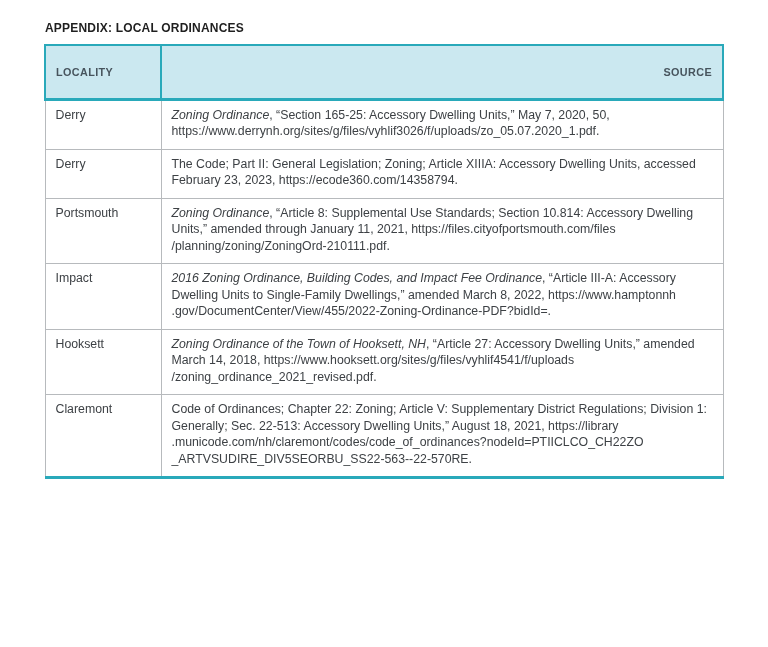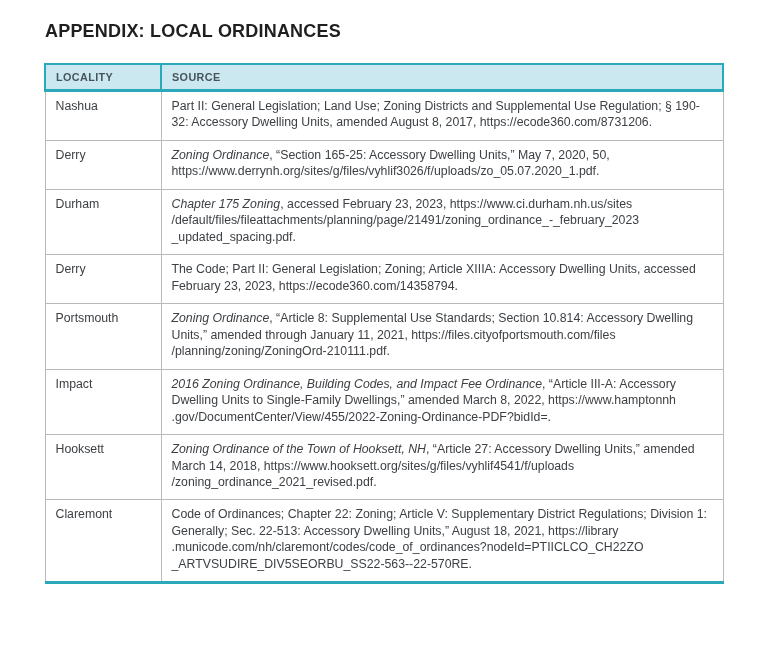--- a/index.html
+++ b/index.html
@@ -12,48 +12,48 @@
     height: 647px;
     font-family: "Liberation Sans", sans-serif;
     color: #3d4145;
     overflow: hidden;
   }
   .page {
     padding: 21px 44px 0 44px;
     box-sizing: border-box;
   }
   .page-title {
-    font-size: 18px;
+    font-size: 12px;
     font-weight: 800;
     letter-spacing: 0.2px;
     color: #1f1f1f;
-    margin: 0 0 21px 1px;
+    margin: 0 0 9px 1px;
   }
   table.ordinances {
     border-collapse: collapse;
     width: 680px;
     table-layout: fixed;
     font-size: 12.3px;
   }
   table.ordinances thead th {
     background: #cbe8f0;
     color: #47545d;
     font-size: 10.8px;
     font-weight: bold;
     letter-spacing: 0.4px;
     border: 2px solid #29a9ba;
     border-bottom-width: 3px;
-    padding: 6px 10px;
+    padding: 20px 10px;
   }
   th.col-locality {
     width: 94px;
     text-align: left;
   }
   th.col-source {
-    text-align: left;
+    text-align: right;
   }
   table.ordinances tbody td {
     border: 1px solid #b7babd;
     vertical-align: top;
     padding: 6px 10px 9px 10px;
     line-height: 1.34;
   }
   table.ordinances tbody tr:last-child td {
     border-bottom: 3px solid #29a9ba;
   }
@@ -71,30 +71,22 @@
   <h1 class="page-title">APPENDIX: LOCAL ORDINANCES</h1>
   <table class="ordinances">
     <thead>
       <tr>
         <th class="col-locality">LOCALITY</th>
         <th class="col-source">SOURCE</th>
       </tr>
     </thead>
     <tbody>
         <tr>
-          <td class="loc">Nashua</td>
-          <td class="src"><span>Part II: General Legislation; Land Use; Zoning Districts and Supplemental Use Regulation; § 190-32: Accessory Dwelling Units, amended August 8, 2017, https://ecode360.com/8731206.</span></td>
-        </tr>
-        <tr>
           <td class="loc">Derry</td>
           <td class="src"><span class="it">Zoning Ordinance</span><span>, “Section 165-25: Accessory Dwelling Units,” May 7, 2020, 50,  https://www.derrynh.org/sites/g/files/vyhlif3026/f/uploads/zo_05.07.2020_1.pdf.</span></td>
-        </tr>
-        <tr>
-          <td class="loc">Durham</td>
-          <td class="src"><span class="it">Chapter 175 Zoning</span><span>, accessed February 23, 2023, https://www.ci.durham.nh.us/sites /default/files/fileattachments/planning/page/21491/zoning_ordinance_-_february_2023 _updated_spacing.pdf.</span></td>
         </tr>
         <tr>
           <td class="loc">Derry</td>
           <td class="src"><span>The Code; Part II: General Legislation; Zoning; Article XIIIA: Accessory Dwelling Units, accessed February 23, 2023, https://ecode360.com/14358794.</span></td>
         </tr>
         <tr>
           <td class="loc">Portsmouth</td>
           <td class="src"><span class="it">Zoning Ordinance</span><span>, “Article 8: Supplemental Use Standards; Section 10.814: Accessory Dwelling Units,” amended through January 11, 2021, https://files.cityofportsmouth.com/files /planning/zoning/ZoningOrd-210111.pdf.</span></td>
         </tr>
         <tr>

